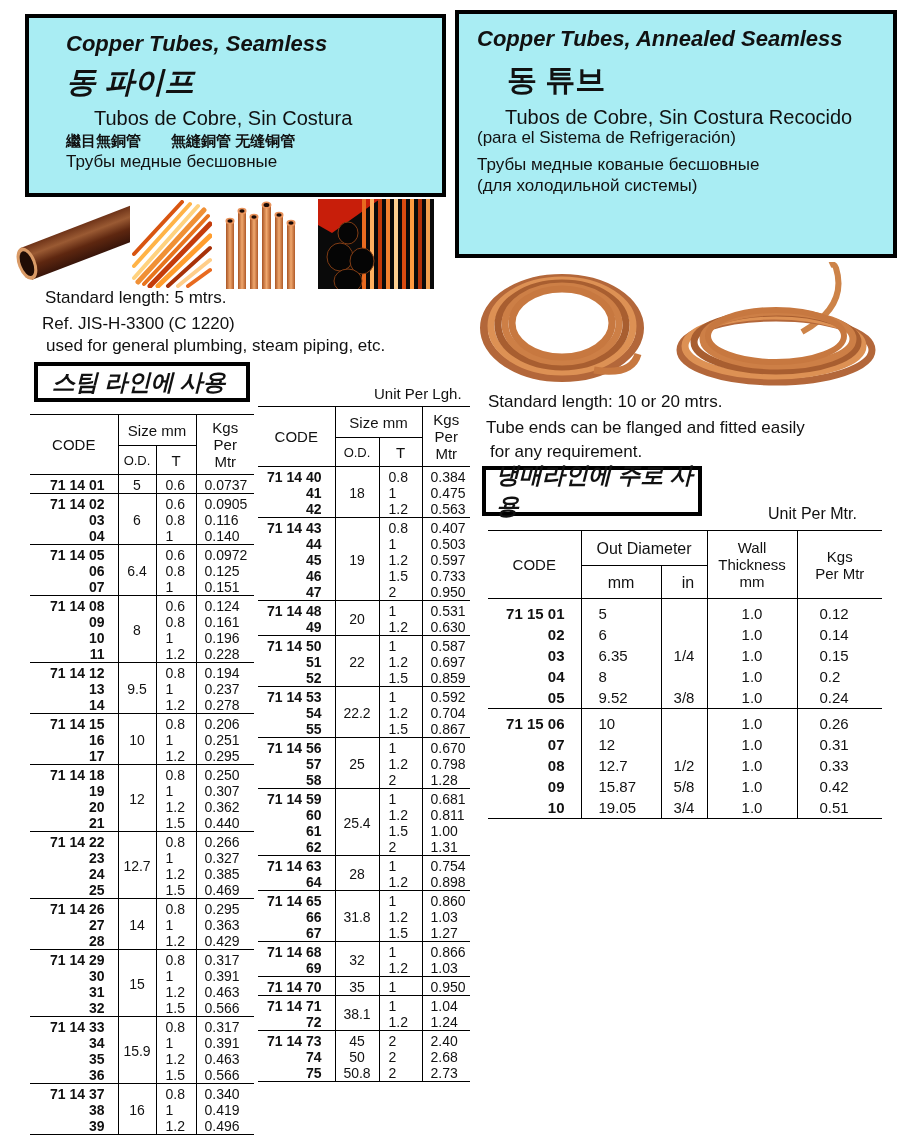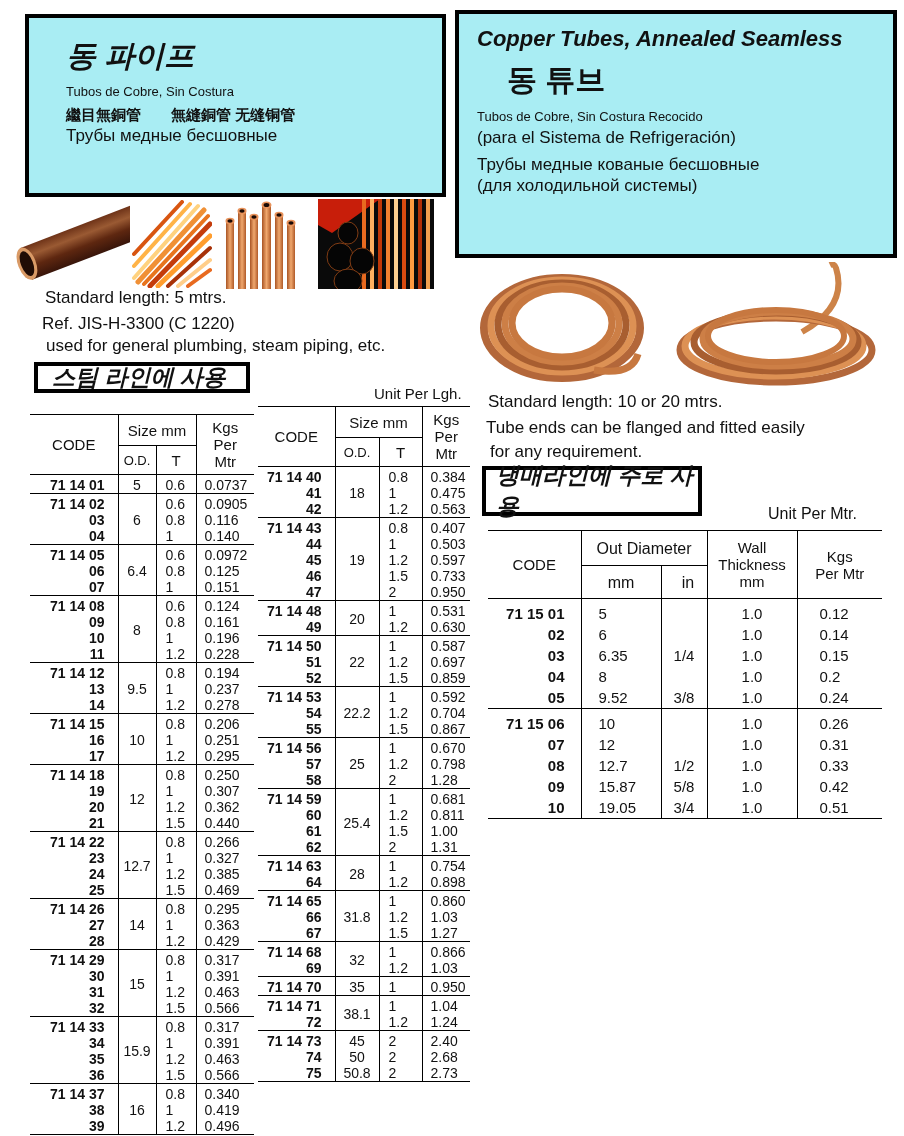--- a/index.html
+++ b/index.html
@@ -6,21 +6,21 @@
   .page{position:relative;width:904px;height:1136px;background:#ffffff;
         font-family:"Liberation Sans",sans-serif;color:#111;overflow:hidden;}
 
   
   .hdr-box{position:absolute;background:#a9edf3;border:4px solid #000;box-sizing:border-box;}
   .hdr-left{left:25px;top:14px;width:421px;height:183px;padding:13px 10px 0 37px;}
   .hdr-right{left:455px;top:10px;width:442px;height:248px;padding:12px 8px 0 18px;}
   .hdr-title{font-size:22px;font-weight:bold;font-style:italic;line-height:26px;}
   .hdr-kor-l{font-size:30px;font-weight:bold;font-style:italic;margin-top:8px;line-height:34px;}
   .hdr-kor-r{font-size:30px;font-weight:bold;margin:10px 0 0 30px;line-height:36px;}
-  .hdr-es{font-size:13px;margin-top:9px;line-height:20px;}
+  .hdr-es{font-size:20px;margin-top:9px;line-height:20px;margin-left:28px;}
   .hdr-es2{font-size:17px;line-height:21px;}
   .hdr-zh{font-size:15px;font-weight:bold;margin-top:3px;line-height:20px;}
   .hdr-ja{font-size:15px;font-weight:bold;margin-top:7px;line-height:20px;}
   .hdr-ru{font-size:17px;margin-top:1px;line-height:20px;}
   .hdr-ru2{font-size:17px;margin-top:6px;line-height:21px;}
 
   
   .photo{position:absolute;}
 
   
@@ -63,20 +63,21 @@
   .t3 .c3-in{border-left:1.5px solid #000;text-align:center;}
   .t3 .c3-wall{border-left:1.5px solid #000;text-align:center;}
   .t3 .c3-kgs{border-left:1.5px solid #000;text-align:left;padding-left:22px;}
 </style>
 </head>
 <body>
 
 <div class="page">
 
   <div class="hdr-box hdr-left">
+    <div class="hdr-title">Copper Tubes, Seamless</div>
     <div class="hdr-kor-l">동 파이프</div>
     <div class="hdr-es">Tubos de Cobre, Sin Costura</div>
     <div class="hdr-zh">繼目無銅管　　無縫銅管 无缝铜管</div>
     <div class="hdr-ru">Трубы медные бесшовные</div>
   </div>
 
   <div class="hdr-box hdr-right">
     <div class="hdr-title">Copper Tubes, Annealed Seamless</div>
     <div class="hdr-kor-r">동 튜브</div>
     <div class="hdr-es">Tubos de Cobre, Sin Costura Recocido</div>
@@ -194,21 +195,21 @@
         <ellipse cx="124" cy="80" rx="82" ry="29" stroke="#a85e30" stroke-width="7"></ellipse>
         <ellipse cx="126" cy="77" rx="75" ry="27" stroke="#cd7f46" stroke-width="7"></ellipse>
         <ellipse cx="124" cy="74" rx="68" ry="26" stroke="#c77840" stroke-width="6"></ellipse>
       </g>
     </svg>
   </div>
 
   <div class="txt" style="left:45px;top:288px;">Standard length: 5 mtrs.</div>
   <div class="txt" style="left:42px;top:314px;">Ref. JIS-H-3300 (C 1220)</div>
   <div class="txt" style="left:46px;top:336px;">used  for general plumbing, steam piping, etc.</div>
-  <div class="usage-box" style="left:34px;top:362px;width:216px;height:31px;padding-left:14px;">스팀 라인에 사용</div>
+  <div class="usage-box" style="left:34px;top:362px;width:216px;height:40px;padding-left:14px;">스팀 라인에 사용</div>
   <div class="unit-note" style="left:374px;top:385px;">Unit Per Lgh.</div>
 
   <div class="txt" style="left:488px;top:392px;">Standard length: 10 or 20 mtrs.</div>
   <div class="txt" style="left:486px;top:418px;">Tube ends can be flanged  and fitted easily</div>
   <div class="txt" style="left:490px;top:442px;">for any requirement.</div>
   <div class="usage-box" style="left:482px;top:466px;width:220px;height:50px;padding-left:10px;">냉매라인에 주로 사용</div>
   <div class="unit-note" style="left:768px;top:505px;font-size:16px;">Unit Per Mtr.</div>
 
   <table id="t1" class="dtable t12" style="left:30px;top:414px;width:224px;">
     <colgroup>

